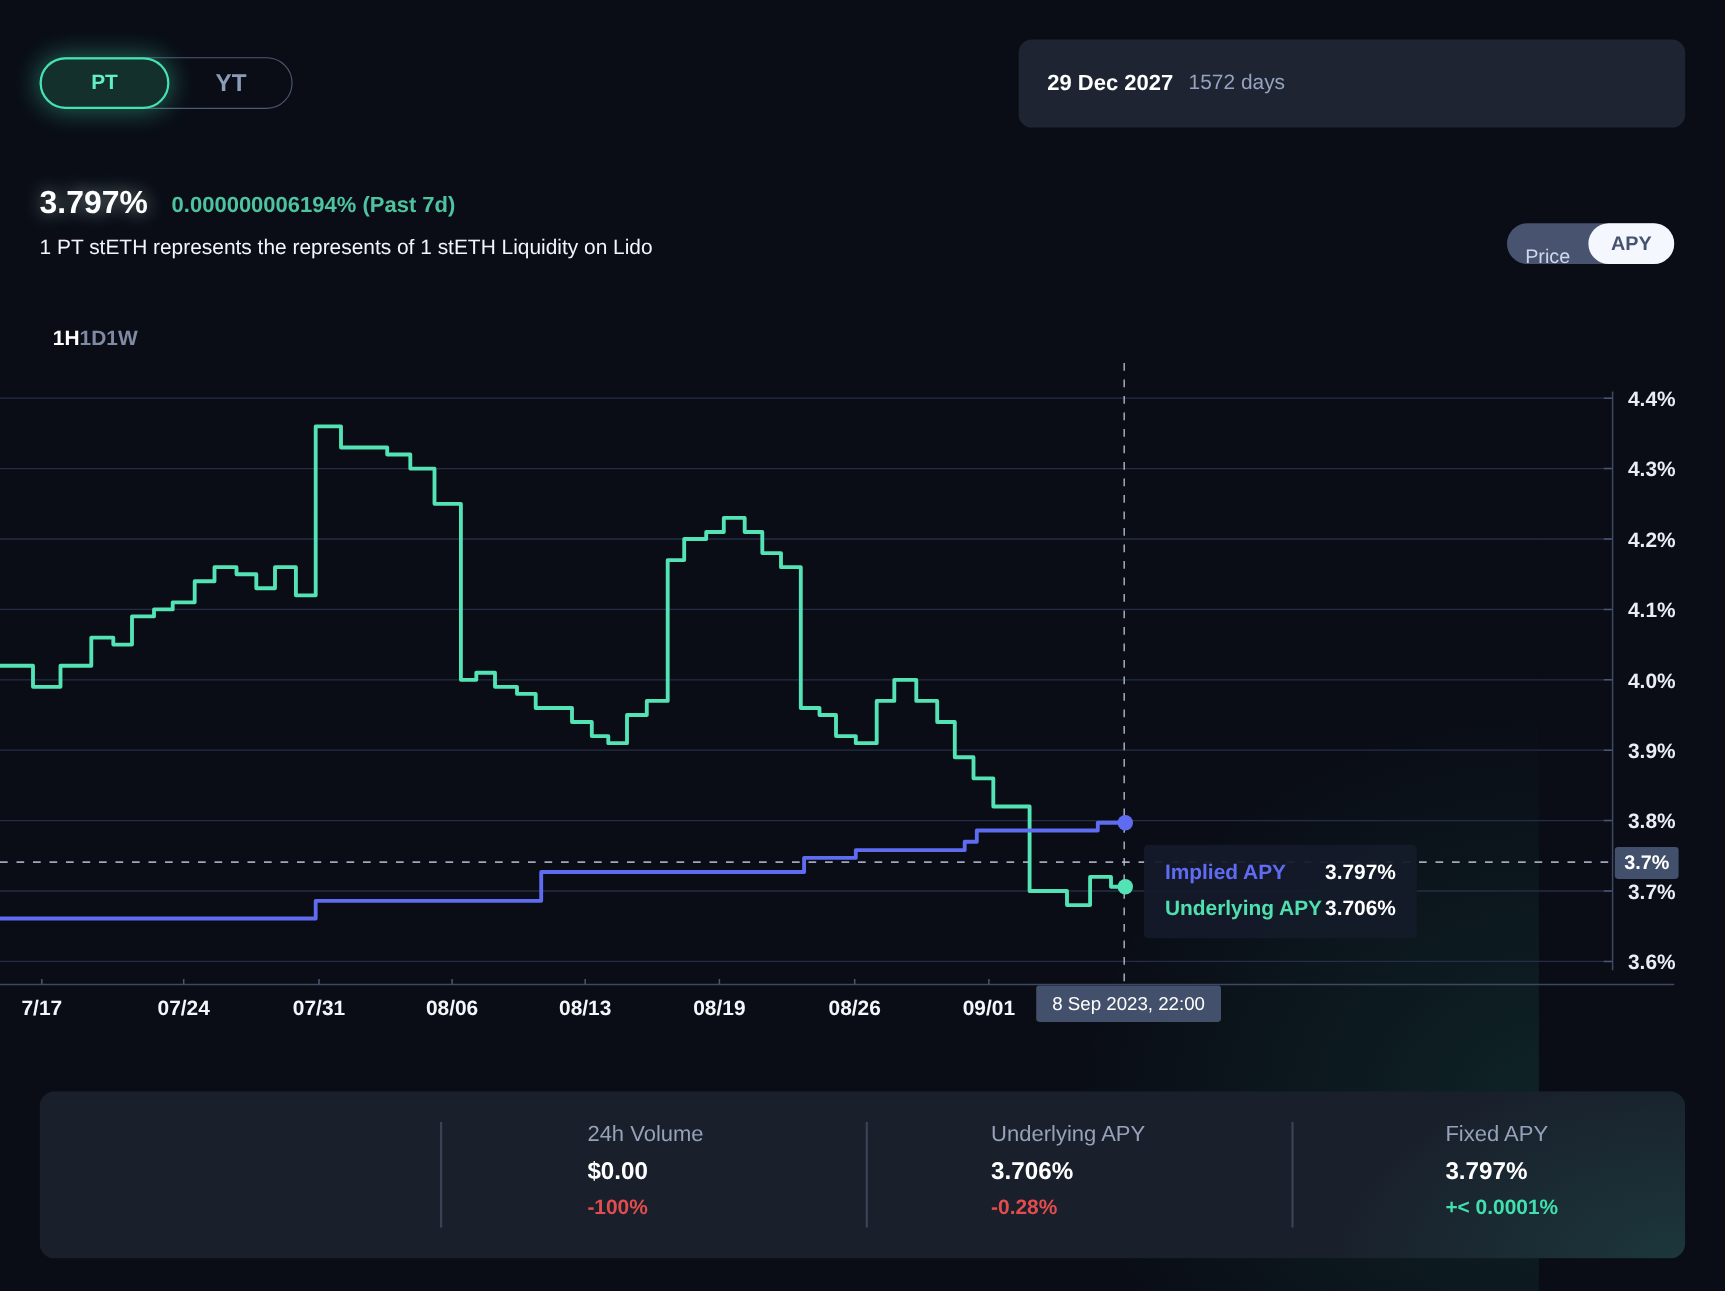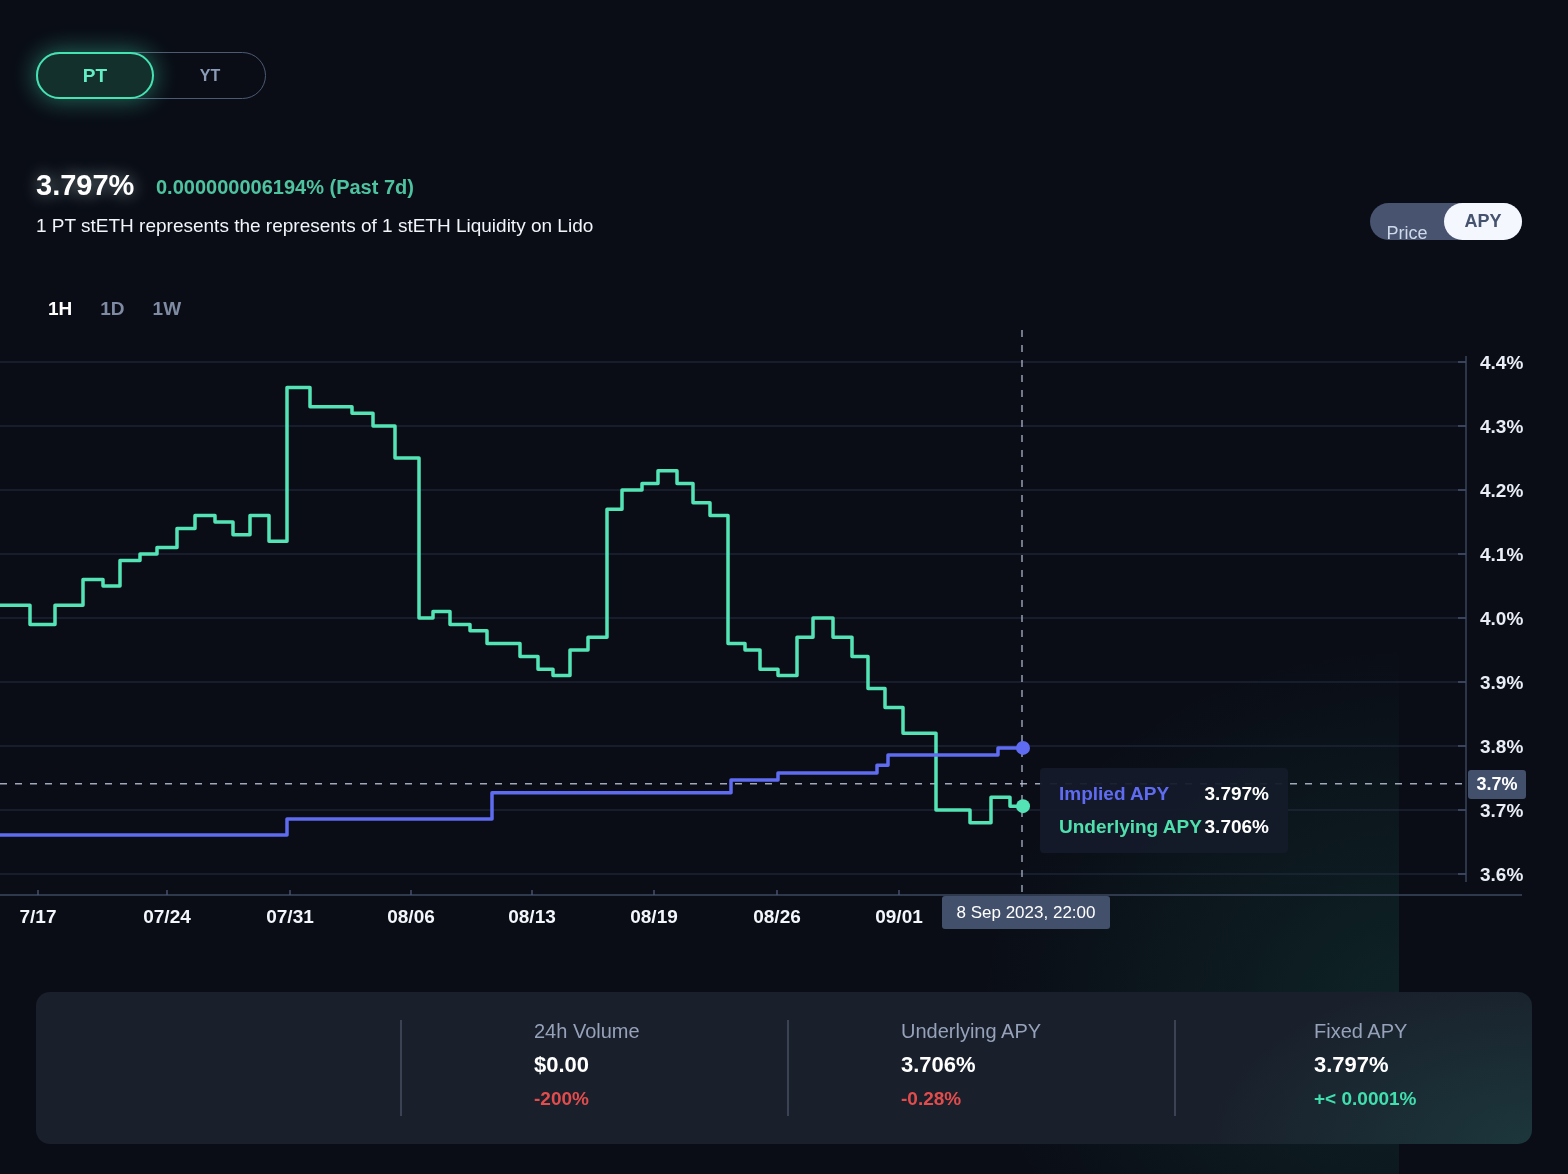--- a/index.html
+++ b/index.html
@@ -18,21 +18,21 @@
   }
 
   
   .pt-yt-toggle { position:absolute; left:36px; top:52px; width:230px; height:47px; }
   .pt-yt-capsule { position:absolute; inset:0; border:1.5px solid #4d5a74; border-radius:24px; }
   .pt-pill { position:absolute; left:0; top:0; width:118px; height:47px; border-radius:24px;
     background:#14302d; border:2px solid #45e2b2; color:#63eec6; font-size:19px; font-weight:bold;
     display:flex; align-items:center; justify-content:center;
     box-shadow:0 0 22px 3px rgba(69,226,178,0.38); cursor:pointer; }
   .yt-half { position:absolute; right:0; top:0; width:112px; height:47px; color:#8b9cb8;
-    font-size:16px; font-weight:bold; display:flex; align-items:center; justify-content:center; cursor:pointer; }
+    font-size:22px; font-weight:bold; display:flex; align-items:center; justify-content:center; cursor:pointer; }
 
   .card { position:absolute; background:#1e2431; border-radius:12px; }
   .token-card { left:292px; top:36px; width:610px; height:80px; display:flex; align-items:center; padding-left:26px; cursor:pointer; }
   .token-texts { margin-left:16px; }
   .token-name { font-size:20px; font-weight:bold; color:#ffffff; }
   .token-protocol { font-size:18px; color:#98a4b9; margin-top:3px; }
   .maturity-card { left:926px; top:36px; width:606px; height:80px; display:flex; align-items:center; padding-left:26px; cursor:pointer; }
   .maturity-date { font-size:20px; font-weight:bold; }
   .maturity-days { font-size:19px; color:#94a3c0; margin-left:14px; }
 
@@ -43,21 +43,21 @@
   .description { position:absolute; left:36px; top:215px; font-size:19px; color:#f2f5fa; }
   .description b { font-weight:normal; }
 
   .view-toggle { position:absolute; left:1370px; top:203px; width:152px; height:37px;
     background:#47536f; border-radius:19px; display:flex; align-items:center; }
   .view-price { flex:1; text-align:center; color:#cfd9ea; font-size:18px; font-weight:500; cursor:pointer;margin-top:24px; }
   .view-apy { width:78px; height:37px; background:#f4f7fd; border-radius:19px; color:#46536f;
     font-size:18px; font-weight:bold; display:flex; align-items:center; justify-content:center; cursor:pointer; }
 
   
-  .timeframes { position:absolute; left:48px; top:298px; display:flex; gap:28px; font-size:19px; font-weight:bold; }
+  .timeframes { position:absolute; left:48px; top:298px; display:flex; font-size:19px; font-weight:bold; }
   .tf { color:#7f8ba3; cursor:pointer; }
   .tf.active { color:#ffffff; }
 
   
   .chart-wrap { position:absolute; left:0; top:330px; width:1568px; height:610px; }
   svg text { font-family:"Liberation Sans", sans-serif; }
   .grid { stroke:#242e45; stroke-width:1.2; }
   .axis { stroke:#3d4862; stroke-width:1.4; }
   .tick { stroke:#4a5571; stroke-width:1.4; }
   .dash { stroke:#b9c3d9; stroke-width:1.4; stroke-dasharray:7 8; opacity:0.85; }
@@ -94,20 +94,24 @@
 
 <div class="page">
 
   <div class="pt-yt-toggle">
     <div class="pt-yt-capsule"></div>
     <div class="pt-pill">PT</div>
     <div class="yt-half">YT</div>
   </div>
 
 
+  <div class="card maturity-card">
+    <span class="maturity-date">29 Dec 2027</span>
+    <span class="maturity-days">1572 days</span>
+  </div>
 
   <div class="big-apy">3.797%</div>
   <div class="apy-change">0.000000006194% (Past 7d)</div>
   <div class="description" id="desc"><b>1 PT stETH</b><span> represents the represents of </span><b>1 stETH Liquidity</b><span> on </span><b>Lido</b></div>
 
   <div class="view-toggle">
     <div class="view-price">Price</div>
     <div class="view-apy">APY</div>
   </div>
 
@@ -188,21 +192,21 @@
   </div>
 
   <div class="footer">
     <div class="fdiv" style="left:364px;"></div>
     <div class="fdiv" style="left:751px;"></div>
     <div class="fdiv" style="left:1138px;"></div>
 
     <div class="fcol" style="left:498px;">
       <div class="flabel">24h Volume</div>
       <div class="fvalue">$0.00</div>
-      <div class="fdelta" id="fd-1" style="color: rgb(227, 76, 76);">-200%</div>
+      <div class="fdelta" id="fd-1" style="color: rgb(227, 76, 76);">-100%</div>
     </div>
     <div class="fcol" style="left:865px;">
       <div class="flabel">Underlying APY</div>
       <div class="fvalue">3.706%</div>
       <div class="fdelta" id="fd-2" style="color: rgb(227, 76, 76);">-0.28%</div>
     </div>
     <div class="fcol" style="left:1278px;">
       <div class="flabel">Fixed APY</div>
       <div class="fvalue">3.797%</div>
       <div class="fdelta" id="fd-3" style="color: rgb(63, 224, 174);">+&lt; 0.0001%</div>

